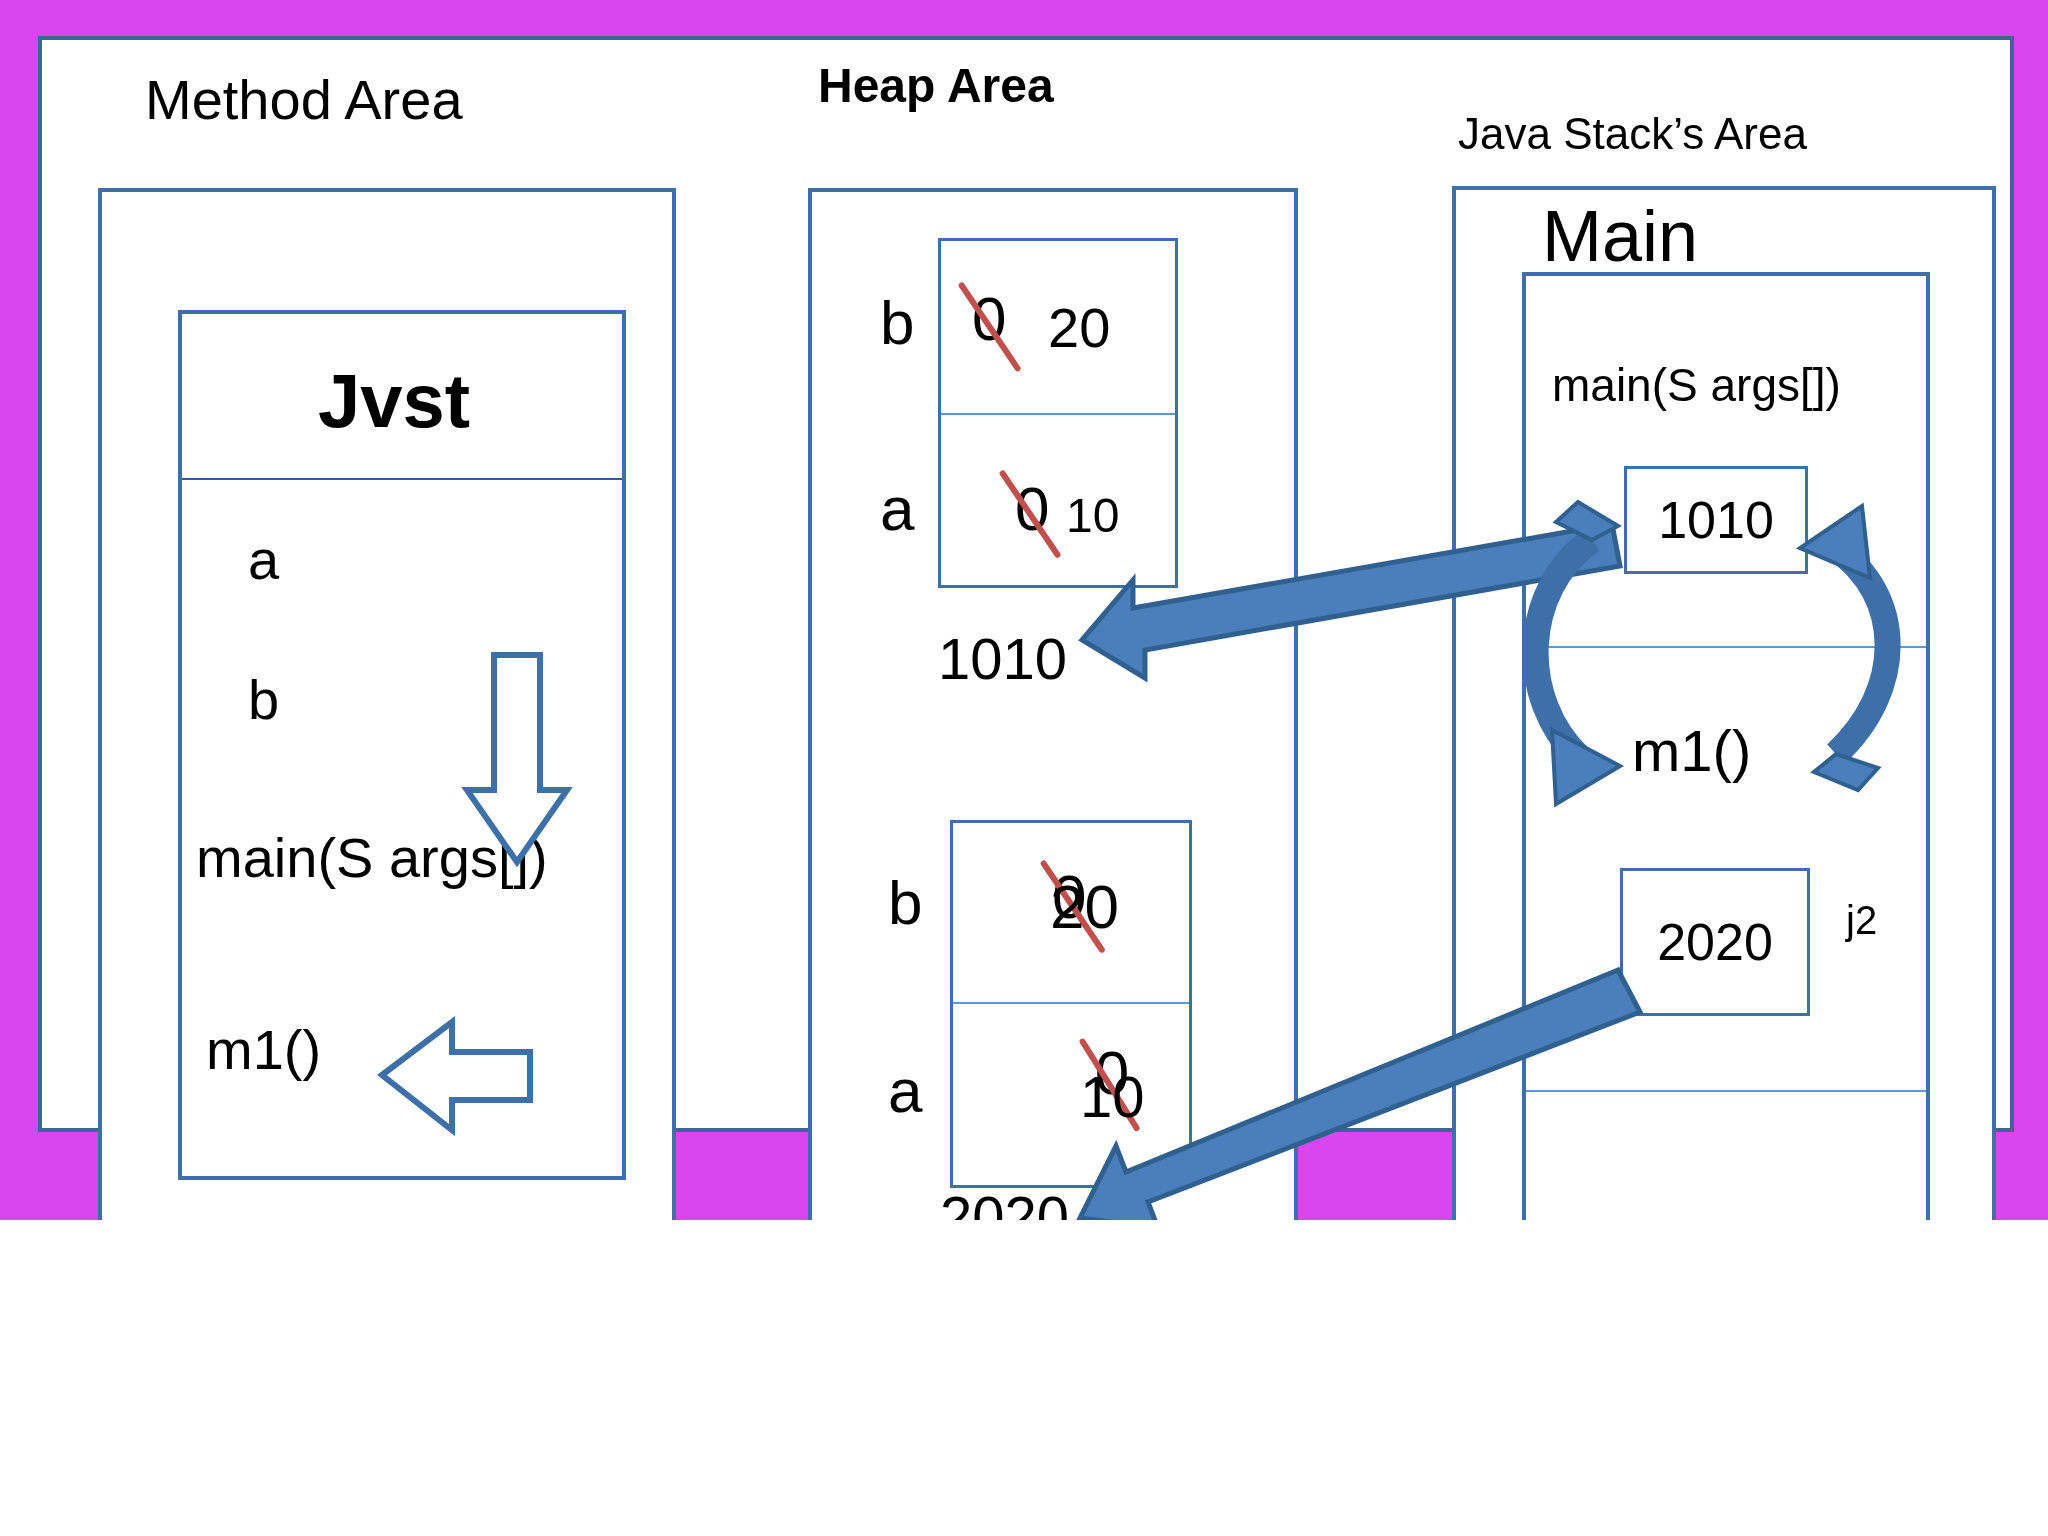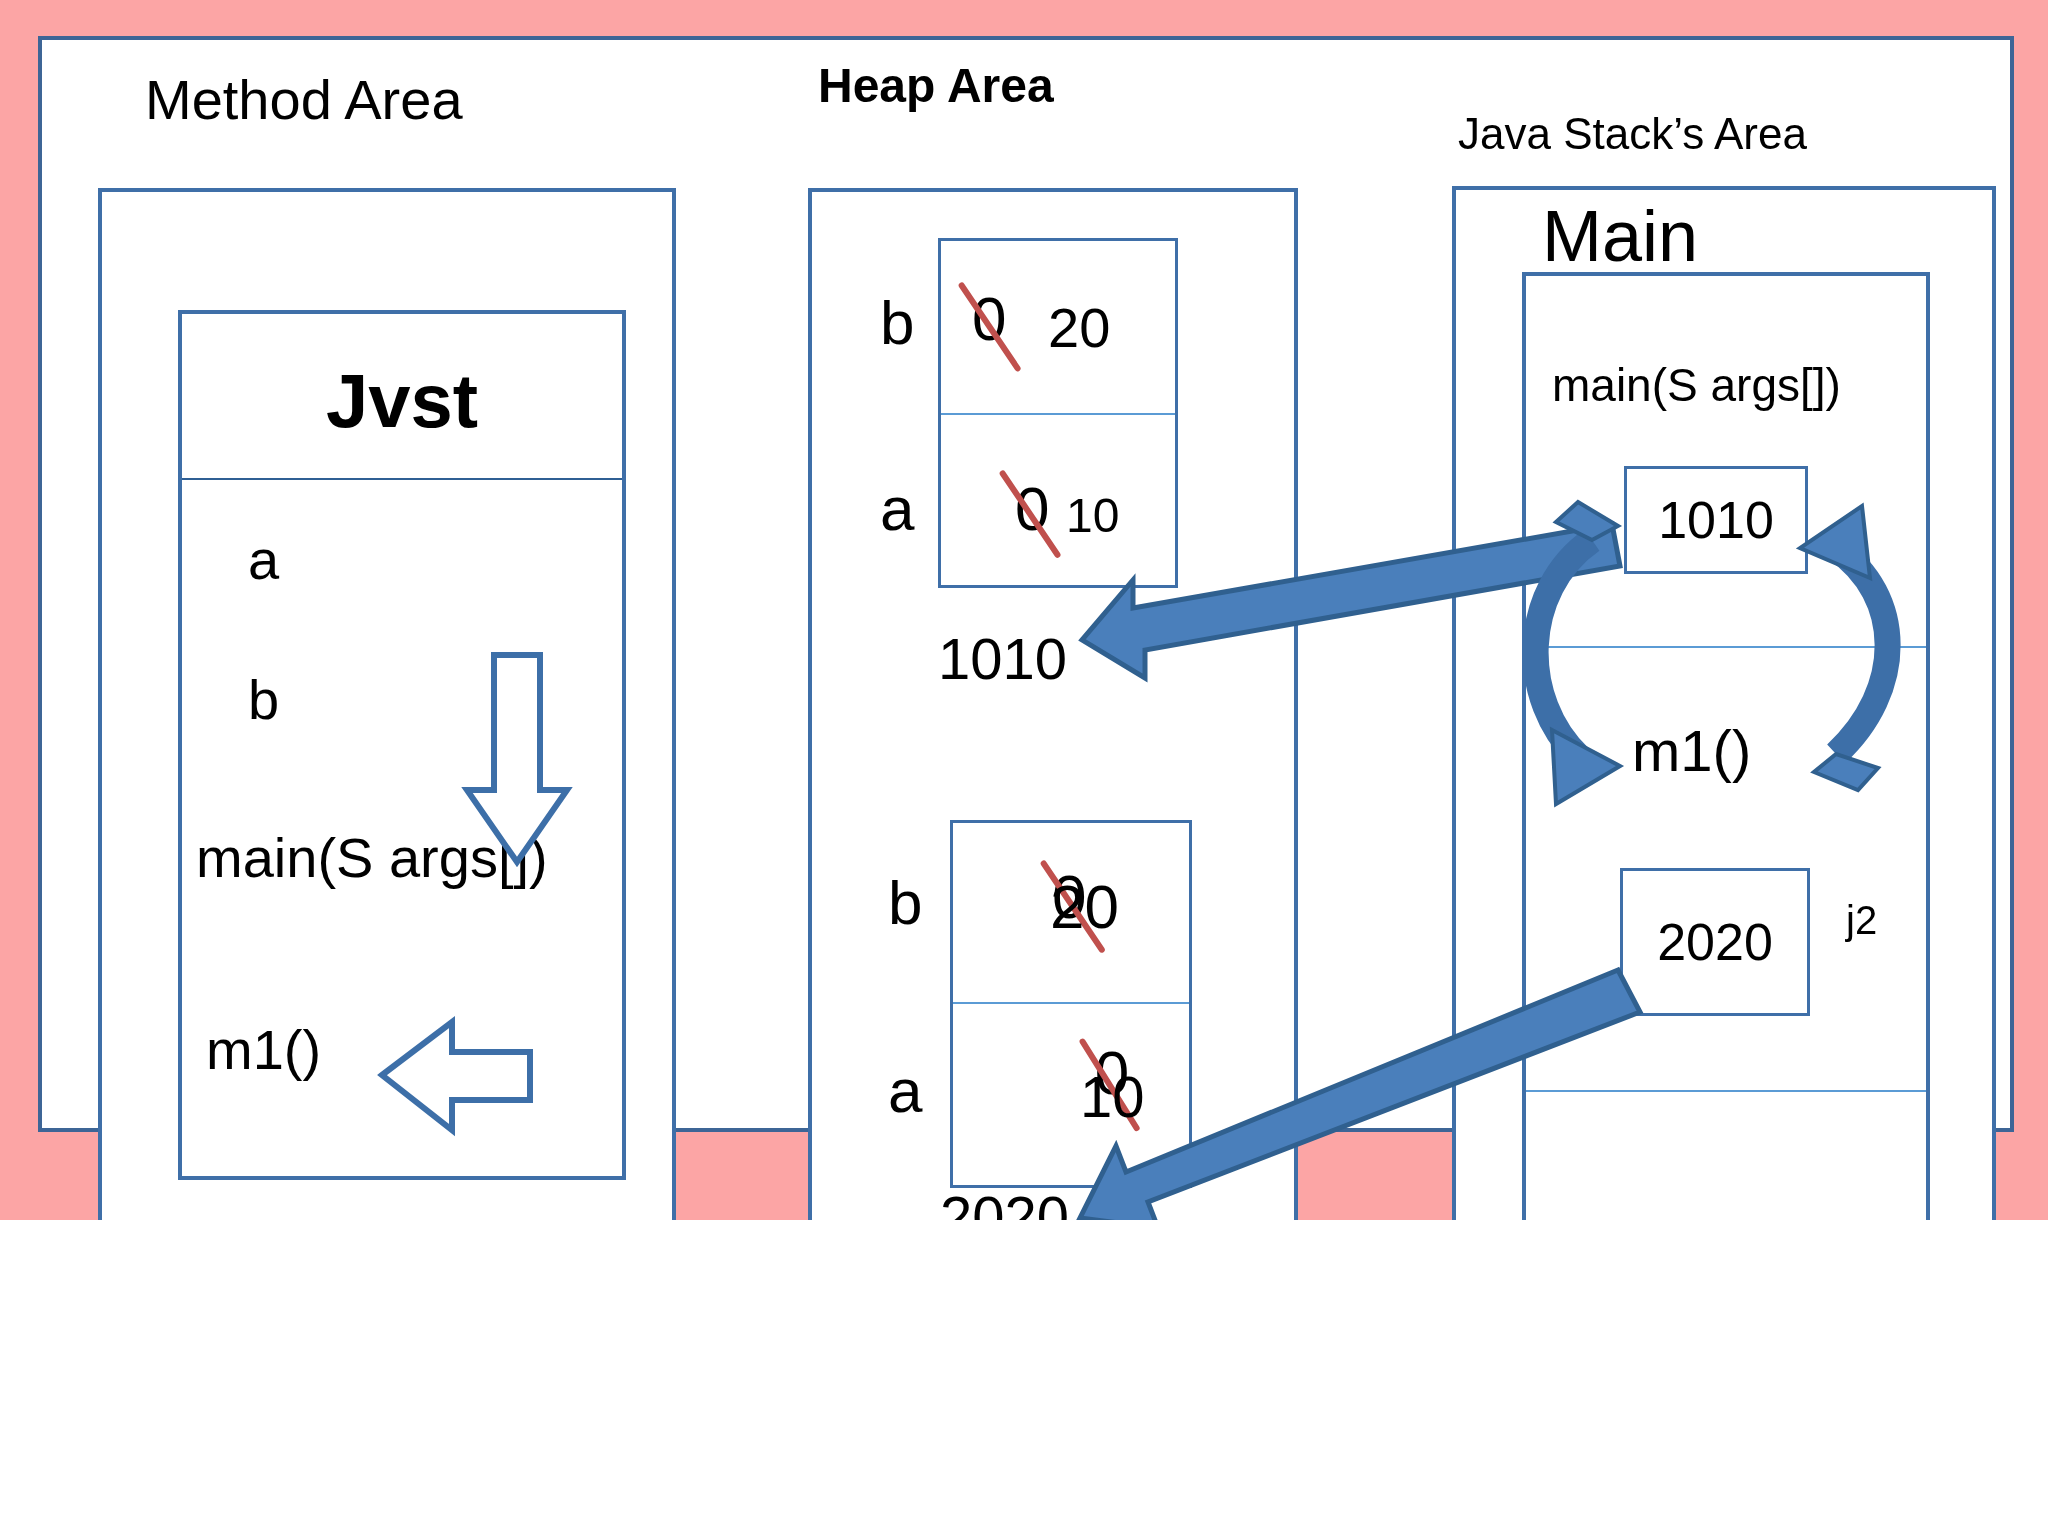--- a/index.html
+++ b/index.html
@@ -9,21 +9,21 @@
     background: #ffffff;
   }
   body {
     font-family: "Liberation Sans", sans-serif;
     color: #000000;
   }
   #stage {
     position: relative;
     width: 2048px;
     height: 1220px;
-    background: #fca5a5;
+    background: #d946ef;
     overflow: hidden;
   }
 
   
   .abs { position: absolute; box-sizing: border-box; }
 
   .outer-frame {
     border: 4px solid #3d6596;
     background: #ffffff;
   }
@@ -100,21 +100,21 @@
   
   <div class="abs outer-frame" style="left:38px; top:36px; width:1976px; height:1096px;"></div>
 
   
   <div class="abs region-title" style="left:145px; top:72px; font-size:56px;">Method Area</div>
 
   <div class="abs region-box" style="left:98px; top:188px; width:578px; height:1198px;"></div>
 
   <div class="abs inner-box" style="left:178px; top:310px; width:448px; height:870px;"></div>
 
-  <div class="abs center-text" style="left:178px; top:330px; width:448px; height:140px; font-size:76px; font-weight:700;">Jvst</div>
+  <div class="abs center-text" style="left:170px; top:330px; width:448px; height:140px; font-size:76px; font-weight:700;">Jvst</div>
 
   <div class="abs hairline" style="left:182px; top:478px; width:440px;"></div>
 
   <div class="abs label" style="left:248px; top:532px; font-size:56px;">a</div>
 
   <div class="abs label" style="left:248px; top:672px; font-size:56px;">b</div>
 
   <div class="abs label" style="left:196px; top:830px; font-size:56px;">main(S args[])</div>
 
   <div class="abs label" style="left:206px; top:1022px; font-size:56px;">m1()</div>

